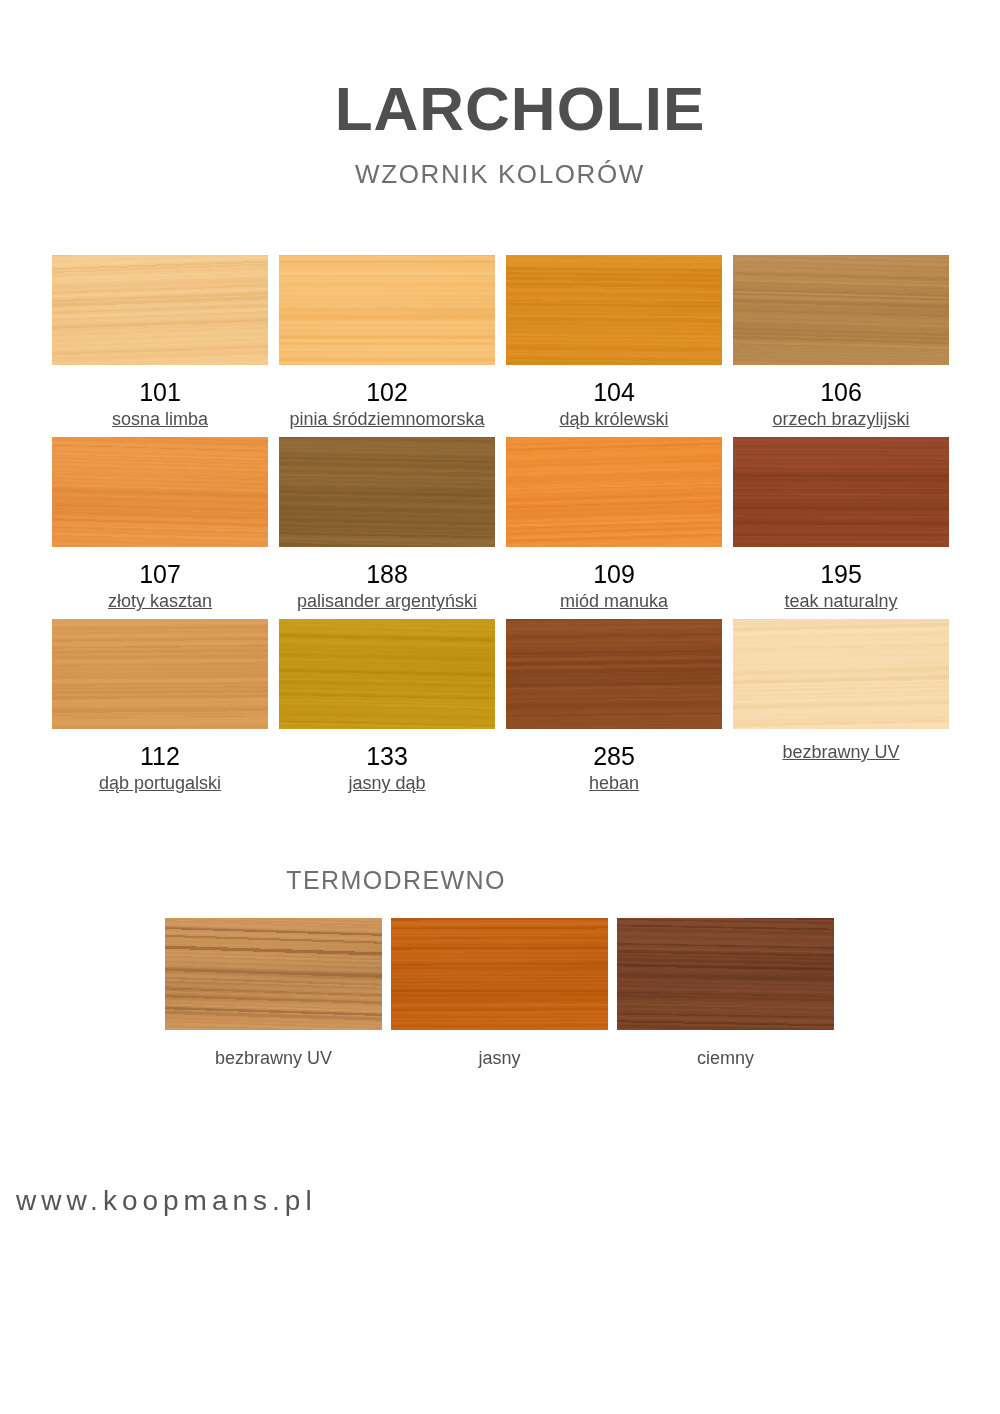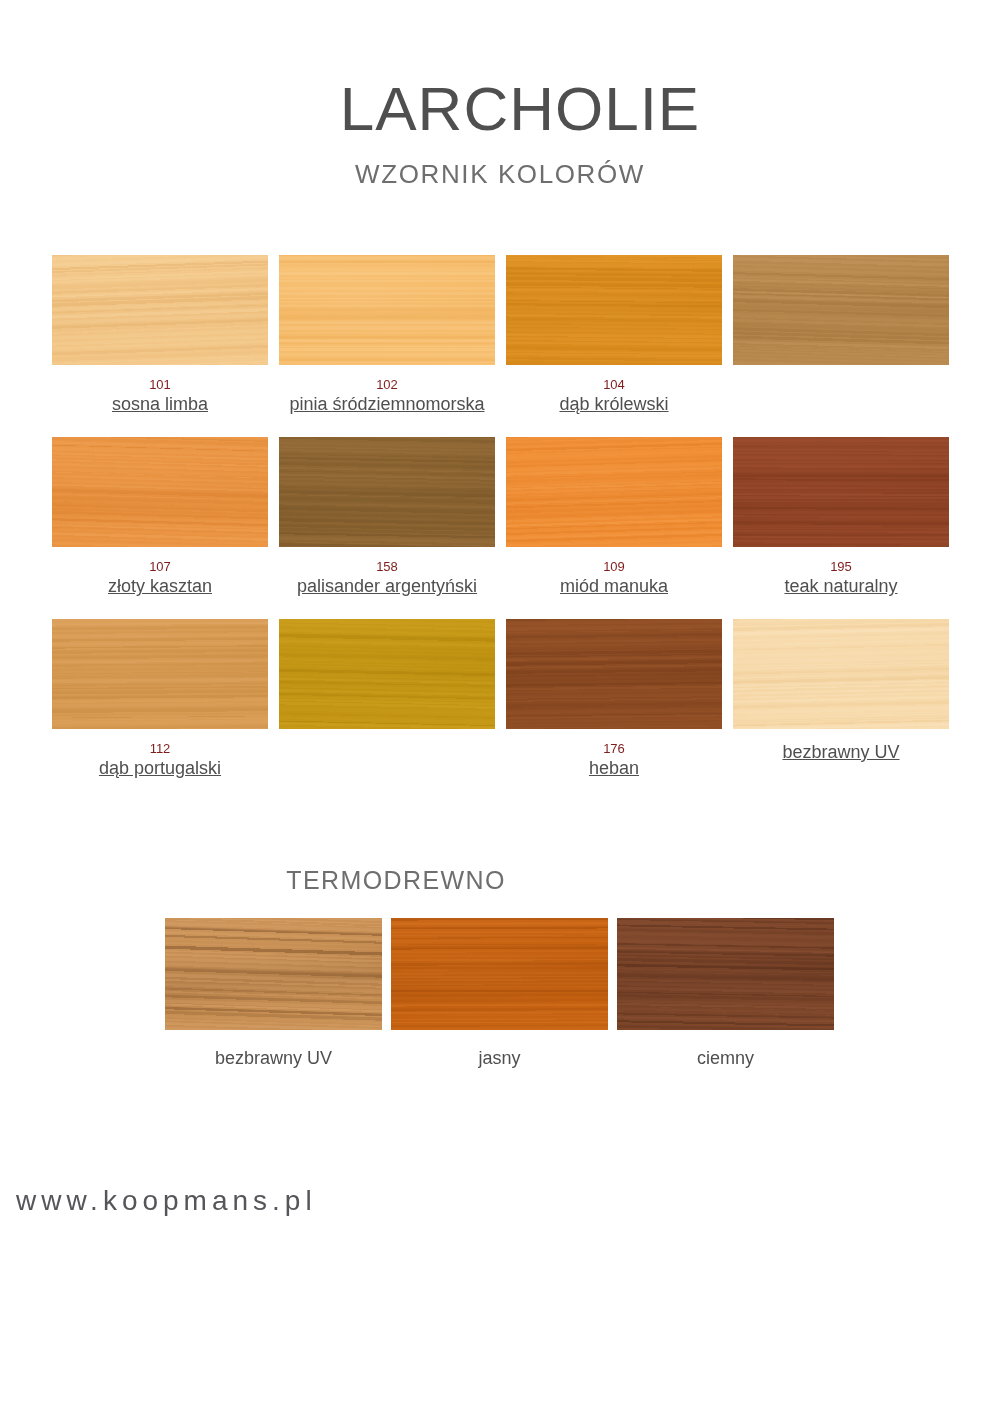--- a/index.html
+++ b/index.html
@@ -16,21 +16,21 @@
     overflow: hidden;
   }
 
   
   .header {
     text-align: center;
     padding-top: 76px;
   }
   .title {
     font-size: 62px;
-    font-weight: normal;
+    font-weight: bold;
     letter-spacing: 1px;
     color: #4f4f4f;
     line-height: 1.05;
     margin: 0;
     padding-left: 40px;
   }
   .subtitle {
     font-size: 26px;
     font-weight: 300;
     letter-spacing: 1.6px;
@@ -62,22 +62,22 @@
   }
   .swatch .grain {
     position: absolute;
     inset: 0;
   }
   .swatch-caption {
     text-align: center;
     padding-top: 12px;
   }
   .swatch-code {
-    font-size: 13px;
-    color: #7f1d1d;
+    font-size: 25px;
+    color: #000000;
     line-height: 1.25;
   }
   .swatch-name {
     font-size: 18px;
     color: #4f4f4f;
     line-height: 1.3;
     text-decoration: underline;
   }
   .swatch-name.solo {
     font-size: 18px;
@@ -170,36 +170,40 @@
       </div>
       <div class="swatch-caption">
         <div class="swatch-code">104</div>
         <div class="swatch-name">dąb królewski</div>
       </div>
     </div>
     <div class="swatch-cell">
       <div class="swatch">
         <div class="grain" style="background-color:#b4854a; background-image:linear-gradient(181.6deg, rgba(199,154,99,0.129) 0.00%,rgba(199,154,99,0.129) 2.09%,rgba(0,0,0,0) 2.09%,rgba(0,0,0,0) 3.19%,rgba(199,154,99,0.356) 3.76%,rgba(199,154,99,0.356) 5.47%,rgba(0,0,0,0) 5.47%,rgba(0,0,0,0) 6.45%,rgba(199,154,99,0.410) 7.75%,rgba(199,154,99,0.410) 9.93%,rgba(0,0,0,0) 9.93%,rgba(0,0,0,0) 11.51%,rgba(199,154,99,0.236) 12.77%,rgba(199,154,99,0.236) 13.77%,rgba(0,0,0,0) 13.77%,rgba(0,0,0,0) 15.52%,rgba(199,154,99,0.235) 16.03%,rgba(199,154,99,0.235) 18.44%,rgba(0,0,0,0) 18.44%,rgba(0,0,0,0) 20.00%,rgba(157,112,57,0.297) 19.45%,rgba(157,112,57,0.297) 21.70%,rgba(0,0,0,0) 21.70%,rgba(0,0,0,0) 22.55%,rgba(199,154,99,0.234) 23.81%,rgba(199,154,99,0.234) 24.51%,rgba(0,0,0,0) 24.51%,rgba(0,0,0,0) 24.96%,rgba(199,154,99,0.414) 26.36%,rgba(199,154,99,0.414) 27.38%,rgba(0,0,0,0) 27.38%,rgba(0,0,0,0) 28.68%,rgba(157,112,57,0.192) 28.58%,rgba(157,112,57,0.192) 29.61%,rgba(0,0,0,0) 29.61%,rgba(0,0,0,0) 31.06%,rgba(157,112,57,0.148) 31.73%,rgba(157,112,57,0.148) 33.10%,rgba(0,0,0,0) 33.10%,rgba(0,0,0,0) 33.61%,rgba(157,112,57,0.316) 33.73%,rgba(157,112,57,0.316) 35.87%,rgba(0,0,0,0) 35.87%,rgba(0,0,0,0) 36.19%,rgba(199,154,99,0.420) 36.52%,rgba(199,154,99,0.420) 37.42%,rgba(0,0,0,0) 37.42%,rgba(0,0,0,0) 37.74%,rgba(157,112,57,0.303) 38.07%,rgba(157,112,57,0.303) 39.07%,rgba(0,0,0,0) 39.07%,rgba(0,0,0,0) 39.56%,rgba(199,154,99,0.268) 40.28%,rgba(199,154,99,0.268) 41.82%,rgba(0,0,0,0) 41.82%,rgba(0,0,0,0) 42.17%,rgba(157,112,57,0.405) 43.78%,rgba(157,112,57,0.405) 45.83%,rgba(0,0,0,0) 45.83%,rgba(0,0,0,0) 46.62%,rgba(157,112,57,0.124) 48.55%,rgba(157,112,57,0.124) 50.51%,rgba(0,0,0,0) 50.51%,rgba(0,0,0,0) 51.02%,rgba(157,112,57,0.295) 51.90%,rgba(157,112,57,0.295) 53.51%,rgba(0,0,0,0) 53.51%,rgba(0,0,0,0) 55.04%,rgba(199,154,99,0.173) 56.43%,rgba(199,154,99,0.173) 58.90%,rgba(0,0,0,0) 58.90%,rgba(0,0,0,0) 60.27%,rgba(199,154,99,0.236) 60.21%,rgba(199,154,99,0.236) 62.46%,rgba(0,0,0,0) 62.46%,rgba(0,0,0,0) 63.16%,rgba(157,112,57,0.121) 63.81%,rgba(157,112,57,0.121) 66.34%,rgba(0,0,0,0) 66.34%,rgba(0,0,0,0) 67.14%,rgba(157,112,57,0.348) 67.69%,rgba(157,112,57,0.348) 70.01%,rgba(0,0,0,0) 70.01%,rgba(0,0,0,0) 70.65%,rgba(157,112,57,0.364) 71.44%,rgba(157,112,57,0.364) 73.49%,rgba(0,0,0,0) 73.49%,rgba(0,0,0,0) 74.69%,rgba(157,112,57,0.371) 74.80%,rgba(157,112,57,0.371) 77.08%,rgba(0,0,0,0) 77.08%,rgba(0,0,0,0) 78.58%,rgba(199,154,99,0.356) 79.33%,rgba(199,154,99,0.356) 81.14%,rgba(0,0,0,0) 81.14%,rgba(0,0,0,0) 83.03%,rgba(199,154,99,0.233) 82.01%,rgba(199,154,99,0.233) 83.55%,rgba(0,0,0,0) 83.55%,rgba(0,0,0,0) 84.08%,rgba(199,154,99,0.170) 85.01%,rgba(199,154,99,0.170) 86.06%,rgba(0,0,0,0) 86.06%,rgba(0,0,0,0) 86.60%,rgba(199,154,99,0.222) 87.06%,rgba(199,154,99,0.222) 88.17%,rgba(0,0,0,0) 88.17%,rgba(0,0,0,0) 88.64%,rgba(199,154,99,0.168) 90.42%,rgba(199,154,99,0.168) 91.31%,rgba(0,0,0,0) 91.31%,rgba(0,0,0,0) 91.76%,rgba(199,154,99,0.144) 93.32%,rgba(199,154,99,0.144) 94.55%,rgba(0,0,0,0) 94.55%,rgba(0,0,0,0) 95.81%,rgba(199,154,99,0.270) 97.16%,rgba(199,154,99,0.270) 99.76%,rgba(0,0,0,0) 99.76%,rgba(0,0,0,0) 101.07%), linear-gradient(177deg, rgba(199,154,99,0.300) 0%, rgba(0,0,0,0) 28%, rgba(157,112,57,0.220) 55%, rgba(0,0,0,0) 78%, rgba(199,154,99,0.220) 100%), radial-gradient(ellipse 120% 70% at 40% 45%, rgba(199,154,99,0.220) 0%, rgba(0,0,0,0) 70%);"></div>
       </div>
+      <div class="swatch-caption">
+        <div class="swatch-code">106</div>
+        <div class="swatch-name">orzech brazylijski</div>
+      </div>
     </div>
     <div class="swatch-cell">
       <div class="swatch">
         <div class="grain" style="background-color:#e8913f; background-image:linear-gradient(181.6deg, rgba(242,167,92,0.193) 0.00%,rgba(242,167,92,0.193) 1.73%,rgba(0,0,0,0) 1.73%,rgba(0,0,0,0) 2.74%,rgba(214,124,42,0.297) 3.55%,rgba(214,124,42,0.297) 4.22%,rgba(0,0,0,0) 4.22%,rgba(0,0,0,0) 5.18%,rgba(214,124,42,0.143) 5.50%,rgba(214,124,42,0.143) 7.72%,rgba(0,0,0,0) 7.72%,rgba(0,0,0,0) 8.82%,rgba(242,167,92,0.288) 8.89%,rgba(242,167,92,0.288) 10.87%,rgba(0,0,0,0) 10.87%,rgba(0,0,0,0) 11.95%,rgba(214,124,42,0.411) 11.89%,rgba(214,124,42,0.411) 12.50%,rgba(0,0,0,0) 12.50%,rgba(0,0,0,0) 12.99%,rgba(242,167,92,0.246) 14.16%,rgba(242,167,92,0.246) 16.77%,rgba(0,0,0,0) 16.77%,rgba(0,0,0,0) 17.95%,rgba(242,167,92,0.416) 18.98%,rgba(242,167,92,0.416) 20.10%,rgba(0,0,0,0) 20.10%,rgba(0,0,0,0) 21.11%,rgba(242,167,92,0.166) 21.26%,rgba(242,167,92,0.166) 22.96%,rgba(0,0,0,0) 22.96%,rgba(0,0,0,0) 24.50%,rgba(242,167,92,0.398) 24.40%,rgba(242,167,92,0.398) 25.67%,rgba(0,0,0,0) 25.67%,rgba(0,0,0,0) 26.36%,rgba(242,167,92,0.301) 28.40%,rgba(242,167,92,0.301) 29.93%,rgba(0,0,0,0) 29.93%,rgba(0,0,0,0) 30.87%,rgba(242,167,92,0.187) 32.35%,rgba(242,167,92,0.187) 34.29%,rgba(0,0,0,0) 34.29%,rgba(0,0,0,0) 35.31%,rgba(242,167,92,0.324) 35.11%,rgba(242,167,92,0.324) 35.71%,rgba(0,0,0,0) 35.71%,rgba(0,0,0,0) 37.05%,rgba(242,167,92,0.269) 38.60%,rgba(242,167,92,0.269) 39.82%,rgba(0,0,0,0) 39.82%,rgba(0,0,0,0) 40.82%,rgba(242,167,92,0.199) 42.43%,rgba(242,167,92,0.199) 43.92%,rgba(0,0,0,0) 43.92%,rgba(0,0,0,0) 44.60%,rgba(242,167,92,0.350) 46.30%,rgba(242,167,92,0.350) 47.09%,rgba(0,0,0,0) 47.09%,rgba(0,0,0,0) 48.77%,rgba(214,124,42,0.344) 50.02%,rgba(214,124,42,0.344) 52.56%,rgba(0,0,0,0) 52.56%,rgba(0,0,0,0) 53.88%,rgba(242,167,92,0.227) 54.49%,rgba(242,167,92,0.227) 55.04%,rgba(0,0,0,0) 55.04%,rgba(0,0,0,0) 55.69%,rgba(214,124,42,0.200) 56.59%,rgba(214,124,42,0.200) 58.60%,rgba(0,0,0,0) 58.60%,rgba(0,0,0,0) 60.43%,rgba(214,124,42,0.252) 59.21%,rgba(214,124,42,0.252) 60.50%,rgba(0,0,0,0) 60.50%,rgba(0,0,0,0) 60.95%,rgba(214,124,42,0.296) 63.48%,rgba(214,124,42,0.296) 64.98%,rgba(0,0,0,0) 64.98%,rgba(0,0,0,0) 66.04%,rgba(214,124,42,0.199) 65.88%,rgba(214,124,42,0.199) 68.13%,rgba(0,0,0,0) 68.13%,rgba(0,0,0,0) 68.47%,rgba(214,124,42,0.318) 69.10%,rgba(214,124,42,0.318) 71.16%,rgba(0,0,0,0) 71.16%,rgba(0,0,0,0) 72.85%,rgba(242,167,92,0.131) 72.31%,rgba(242,167,92,0.131) 74.63%,rgba(0,0,0,0) 74.63%,rgba(0,0,0,0) 75.07%,rgba(214,124,42,0.373) 75.29%,rgba(214,124,42,0.373) 76.97%,rgba(0,0,0,0) 76.97%,rgba(0,0,0,0) 77.50%,rgba(242,167,92,0.266) 78.75%,rgba(242,167,92,0.266) 79.37%,rgba(0,0,0,0) 79.37%,rgba(0,0,0,0) 79.77%,rgba(242,167,92,0.357) 80.82%,rgba(242,167,92,0.357) 81.83%,rgba(0,0,0,0) 81.83%,rgba(0,0,0,0) 82.35%,rgba(214,124,42,0.146) 82.82%,rgba(214,124,42,0.146) 83.32%,rgba(0,0,0,0) 83.32%,rgba(0,0,0,0) 84.27%,rgba(242,167,92,0.123) 84.19%,rgba(242,167,92,0.123) 85.74%,rgba(0,0,0,0) 85.74%,rgba(0,0,0,0) 87.25%,rgba(242,167,92,0.399) 87.42%,rgba(242,167,92,0.399) 89.55%,rgba(0,0,0,0) 89.55%,rgba(0,0,0,0) 90.99%,rgba(242,167,92,0.143) 91.68%,rgba(242,167,92,0.143) 92.77%,rgba(0,0,0,0) 92.77%,rgba(0,0,0,0) 94.48%,rgba(242,167,92,0.211) 93.57%,rgba(242,167,92,0.211) 94.22%,rgba(0,0,0,0) 94.22%,rgba(0,0,0,0) 94.57%,rgba(242,167,92,0.282) 96.26%,rgba(242,167,92,0.282) 97.73%,rgba(0,0,0,0) 97.73%,rgba(0,0,0,0) 99.48%,rgba(242,167,92,0.390) 99.59%,rgba(242,167,92,0.390) 101.02%,rgba(0,0,0,0) 101.02%,rgba(0,0,0,0) 102.38%), linear-gradient(177deg, rgba(242,167,92,0.300) 0%, rgba(0,0,0,0) 28%, rgba(214,124,42,0.220) 55%, rgba(0,0,0,0) 78%, rgba(242,167,92,0.220) 100%), radial-gradient(ellipse 120% 70% at 40% 45%, rgba(242,167,92,0.220) 0%, rgba(0,0,0,0) 70%);"></div>
       </div>
       <div class="swatch-caption">
         <div class="swatch-code">107</div>
         <div class="swatch-name">złoty kasztan</div>
       </div>
     </div>
     <div class="swatch-cell">
       <div class="swatch">
         <div class="grain" style="background-color:#8a6330; background-image:linear-gradient(181.1deg, rgba(111,77,34,0.258) 0.00%,rgba(111,77,34,0.258) 1.37%,rgba(0,0,0,0) 1.37%,rgba(0,0,0,0) 2.30%,rgba(111,77,34,0.238) 3.34%,rgba(111,77,34,0.238) 5.18%,rgba(0,0,0,0) 5.18%,rgba(0,0,0,0) 6.11%,rgba(160,119,68,0.176) 7.86%,rgba(160,119,68,0.176) 10.11%,rgba(0,0,0,0) 10.11%,rgba(0,0,0,0) 10.73%,rgba(160,119,68,0.340) 12.01%,rgba(160,119,68,0.340) 12.76%,rgba(0,0,0,0) 12.76%,rgba(0,0,0,0) 13.17%,rgba(160,119,68,0.287) 14.95%,rgba(160,119,68,0.287) 15.96%,rgba(0,0,0,0) 15.96%,rgba(0,0,0,0) 16.98%,rgba(111,77,34,0.194) 18.28%,rgba(111,77,34,0.194) 19.04%,rgba(0,0,0,0) 19.04%,rgba(0,0,0,0) 20.55%,rgba(111,77,34,0.297) 21.35%,rgba(111,77,34,0.297) 22.88%,rgba(0,0,0,0) 22.88%,rgba(0,0,0,0) 24.47%,rgba(111,77,34,0.219) 25.75%,rgba(111,77,34,0.219) 28.14%,rgba(0,0,0,0) 28.14%,rgba(0,0,0,0) 29.91%,rgba(160,119,68,0.304) 29.83%,rgba(160,119,68,0.304) 31.34%,rgba(0,0,0,0) 31.34%,rgba(0,0,0,0) 32.85%,rgba(111,77,34,0.154) 32.26%,rgba(111,77,34,0.154) 33.96%,rgba(0,0,0,0) 33.96%,rgba(0,0,0,0) 35.33%,rgba(160,119,68,0.358) 35.77%,rgba(160,119,68,0.358) 37.50%,rgba(0,0,0,0) 37.50%,rgba(0,0,0,0) 39.23%,rgba(160,119,68,0.229) 38.49%,rgba(160,119,68,0.229) 41.00%,rgba(0,0,0,0) 41.00%,rgba(0,0,0,0) 41.75%,rgba(160,119,68,0.234) 43.73%,rgba(160,119,68,0.234) 45.16%,rgba(0,0,0,0) 45.16%,rgba(0,0,0,0) 46.68%,rgba(111,77,34,0.130) 46.78%,rgba(111,77,34,0.130) 48.22%,rgba(0,0,0,0) 48.22%,rgba(0,0,0,0) 49.23%,rgba(111,77,34,0.295) 51.03%,rgba(111,77,34,0.295) 52.76%,rgba(0,0,0,0) 52.76%,rgba(0,0,0,0) 53.72%,rgba(160,119,68,0.264) 53.49%,rgba(160,119,68,0.264) 54.40%,rgba(0,0,0,0) 54.40%,rgba(0,0,0,0) 54.94%,rgba(111,77,34,0.160) 56.88%,rgba(111,77,34,0.160) 58.58%,rgba(0,0,0,0) 58.58%,rgba(0,0,0,0) 59.93%,rgba(160,119,68,0.227) 61.14%,rgba(160,119,68,0.227) 62.69%,rgba(0,0,0,0) 62.69%,rgba(0,0,0,0) 63.38%,rgba(111,77,34,0.268) 65.02%,rgba(111,77,34,0.268) 67.55%,rgba(0,0,0,0) 67.55%,rgba(0,0,0,0) 69.33%,rgba(111,77,34,0.172) 69.75%,rgba(111,77,34,0.172) 72.43%,rgba(0,0,0,0) 72.43%,rgba(0,0,0,0) 73.73%,rgba(111,77,34,0.351) 75.28%,rgba(111,77,34,0.351) 77.45%,rgba(0,0,0,0) 77.45%,rgba(0,0,0,0) 79.09%,rgba(111,77,34,0.272) 80.36%,rgba(111,77,34,0.272) 82.42%,rgba(0,0,0,0) 82.42%,rgba(0,0,0,0) 83.00%,rgba(111,77,34,0.192) 83.41%,rgba(111,77,34,0.192) 85.79%,rgba(0,0,0,0) 85.79%,rgba(0,0,0,0) 86.75%,rgba(111,77,34,0.390) 87.24%,rgba(111,77,34,0.390) 88.79%,rgba(0,0,0,0) 88.79%,rgba(0,0,0,0) 89.57%,rgba(160,119,68,0.300) 91.49%,rgba(160,119,68,0.300) 93.39%,rgba(0,0,0,0) 93.39%,rgba(0,0,0,0) 95.25%,rgba(160,119,68,0.244) 94.83%,rgba(160,119,68,0.244) 95.79%,rgba(0,0,0,0) 95.79%,rgba(0,0,0,0) 96.29%,rgba(111,77,34,0.370) 96.78%,rgba(111,77,34,0.370) 98.88%,rgba(0,0,0,0) 98.88%,rgba(0,0,0,0) 100.30%), linear-gradient(177deg, rgba(160,119,68,0.300) 0%, rgba(0,0,0,0) 28%, rgba(111,77,34,0.220) 55%, rgba(0,0,0,0) 78%, rgba(160,119,68,0.220) 100%), radial-gradient(ellipse 120% 70% at 40% 45%, rgba(160,119,68,0.220) 0%, rgba(0,0,0,0) 70%);"></div>
       </div>
       <div class="swatch-caption">
-        <div class="swatch-code">158</div>
+        <div class="swatch-code">188</div>
         <div class="swatch-name">palisander argentyński</div>
       </div>
     </div>
     <div class="swatch-cell">
       <div class="swatch">
         <div class="grain" style="background-color:#ef8c32; background-image:linear-gradient(178.3deg, rgba(221,120,32,0.322) 0.00%,rgba(221,120,32,0.322) 1.01%,rgba(0,0,0,0) 1.01%,rgba(0,0,0,0) 1.85%,rgba(221,120,32,0.179) 3.13%,rgba(221,120,32,0.179) 3.93%,rgba(0,0,0,0) 3.93%,rgba(0,0,0,0) 4.83%,rgba(221,120,32,0.209) 5.62%,rgba(221,120,32,0.209) 7.90%,rgba(0,0,0,0) 7.90%,rgba(0,0,0,0) 9.64%,rgba(221,120,32,0.393) 10.53%,rgba(221,120,32,0.393) 12.26%,rgba(0,0,0,0) 12.26%,rgba(0,0,0,0) 13.60%,rgba(221,120,32,0.163) 13.21%,rgba(221,120,32,0.163) 14.62%,rgba(0,0,0,0) 14.62%,rgba(0,0,0,0) 16.17%,rgba(247,163,82,0.143) 17.60%,rgba(247,163,82,0.143) 18.71%,rgba(0,0,0,0) 18.71%,rgba(0,0,0,0) 20.55%,rgba(221,120,32,0.179) 21.12%,rgba(221,120,32,0.179) 23.07%,rgba(0,0,0,0) 23.07%,rgba(0,0,0,0) 23.62%,rgba(221,120,32,0.271) 25.25%,rgba(221,120,32,0.271) 26.11%,rgba(0,0,0,0) 26.11%,rgba(0,0,0,0) 26.53%,rgba(247,163,82,0.210) 28.05%,rgba(247,163,82,0.210) 29.81%,rgba(0,0,0,0) 29.81%,rgba(0,0,0,0) 30.54%,rgba(247,163,82,0.306) 31.33%,rgba(247,163,82,0.306) 33.19%,rgba(0,0,0,0) 33.19%,rgba(0,0,0,0) 34.99%,rgba(221,120,32,0.229) 34.40%,rgba(221,120,32,0.229) 35.92%,rgba(0,0,0,0) 35.92%,rgba(0,0,0,0) 36.76%,rgba(221,120,32,0.134) 37.08%,rgba(221,120,32,0.134) 39.29%,rgba(0,0,0,0) 39.29%,rgba(0,0,0,0) 41.05%,rgba(247,163,82,0.200) 41.86%,rgba(247,163,82,0.200) 43.51%,rgba(0,0,0,0) 43.51%,rgba(0,0,0,0) 43.93%,rgba(247,163,82,0.361) 44.13%,rgba(247,163,82,0.361) 45.51%,rgba(0,0,0,0) 45.51%,rgba(0,0,0,0) 46.86%,rgba(247,163,82,0.240) 46.36%,rgba(247,163,82,0.240) 49.02%,rgba(0,0,0,0) 49.02%,rgba(0,0,0,0) 50.87%,rgba(247,163,82,0.184) 49.96%,rgba(247,163,82,0.184) 51.44%,rgba(0,0,0,0) 51.44%,rgba(0,0,0,0) 52.80%,rgba(247,163,82,0.392) 52.08%,rgba(247,163,82,0.392) 52.71%,rgba(0,0,0,0) 52.71%,rgba(0,0,0,0) 53.18%,rgba(221,120,32,0.255) 53.90%,rgba(221,120,32,0.255) 54.99%,rgba(0,0,0,0) 54.99%,rgba(0,0,0,0) 56.13%,rgba(247,163,82,0.284) 56.62%,rgba(247,163,82,0.284) 58.19%,rgba(0,0,0,0) 58.19%,rgba(0,0,0,0) 59.72%,rgba(221,120,32,0.348) 59.63%,rgba(221,120,32,0.348) 61.28%,rgba(0,0,0,0) 61.28%,rgba(0,0,0,0) 62.82%,rgba(221,120,32,0.202) 63.67%,rgba(221,120,32,0.202) 65.76%,rgba(0,0,0,0) 65.76%,rgba(0,0,0,0) 67.11%,rgba(221,120,32,0.225) 68.21%,rgba(221,120,32,0.225) 70.29%,rgba(0,0,0,0) 70.29%,rgba(0,0,0,0) 71.36%,rgba(247,163,82,0.253) 71.12%,rgba(247,163,82,0.253) 73.54%,rgba(0,0,0,0) 73.54%,rgba(0,0,0,0) 75.04%,rgba(247,163,82,0.406) 75.80%,rgba(247,163,82,0.406) 77.22%,rgba(0,0,0,0) 77.22%,rgba(0,0,0,0) 78.25%,rgba(221,120,32,0.333) 78.43%,rgba(221,120,32,0.333) 79.41%,rgba(0,0,0,0) 79.41%,rgba(0,0,0,0) 81.14%,rgba(247,163,82,0.132) 80.84%,rgba(247,163,82,0.132) 81.76%,rgba(0,0,0,0) 81.76%,rgba(0,0,0,0) 82.24%,rgba(221,120,32,0.294) 82.74%,rgba(221,120,32,0.294) 84.23%,rgba(0,0,0,0) 84.23%,rgba(0,0,0,0) 84.53%,rgba(247,163,82,0.331) 87.12%,rgba(247,163,82,0.331) 87.79%,rgba(0,0,0,0) 87.79%,rgba(0,0,0,0) 88.22%,rgba(221,120,32,0.310) 88.81%,rgba(221,120,32,0.310) 90.55%,rgba(0,0,0,0) 90.55%,rgba(0,0,0,0) 92.36%,rgba(247,163,82,0.189) 91.72%,rgba(247,163,82,0.189) 94.19%,rgba(0,0,0,0) 94.19%,rgba(0,0,0,0) 95.09%,rgba(247,163,82,0.245) 97.08%,rgba(247,163,82,0.245) 98.43%,rgba(0,0,0,0) 98.43%,rgba(0,0,0,0) 98.93%), linear-gradient(177deg, rgba(247,163,82,0.300) 0%, rgba(0,0,0,0) 28%, rgba(221,120,32,0.220) 55%, rgba(0,0,0,0) 78%, rgba(247,163,82,0.220) 100%), radial-gradient(ellipse 120% 70% at 40% 45%, rgba(247,163,82,0.220) 0%, rgba(0,0,0,0) 70%);"></div>
       </div>
       <div class="swatch-caption">
         <div class="swatch-code">109</div>
         <div class="swatch-name">miód manuka</div>
@@ -220,27 +224,31 @@
       </div>
       <div class="swatch-caption">
         <div class="swatch-code">112</div>
         <div class="swatch-name">dąb portugalski</div>
       </div>
     </div>
     <div class="swatch-cell">
       <div class="swatch">
         <div class="grain" style="background-color:#c29412; background-image:linear-gradient(181.2deg, rgba(210,166,38,0.216) 0.00%,rgba(210,166,38,0.216) 2.13%,rgba(0,0,0,0) 2.13%,rgba(0,0,0,0) 2.71%,rgba(210,166,38,0.302) 4.70%,rgba(210,166,38,0.302) 6.80%,rgba(0,0,0,0) 6.80%,rgba(0,0,0,0) 7.61%,rgba(210,166,38,0.309) 7.88%,rgba(210,166,38,0.309) 10.27%,rgba(0,0,0,0) 10.27%,rgba(0,0,0,0) 12.17%,rgba(210,166,38,0.249) 12.69%,rgba(210,166,38,0.249) 15.14%,rgba(0,0,0,0) 15.14%,rgba(0,0,0,0) 16.07%,rgba(169,127,8,0.391) 17.19%,rgba(169,127,8,0.391) 19.81%,rgba(0,0,0,0) 19.81%,rgba(0,0,0,0) 21.34%,rgba(210,166,38,0.289) 22.36%,rgba(210,166,38,0.289) 24.52%,rgba(0,0,0,0) 24.52%,rgba(0,0,0,0) 25.75%,rgba(169,127,8,0.124) 27.23%,rgba(169,127,8,0.124) 28.23%,rgba(0,0,0,0) 28.23%,rgba(0,0,0,0) 28.89%,rgba(169,127,8,0.129) 30.75%,rgba(169,127,8,0.129) 31.44%,rgba(0,0,0,0) 31.44%,rgba(0,0,0,0) 32.58%,rgba(169,127,8,0.227) 34.13%,rgba(169,127,8,0.227) 36.61%,rgba(0,0,0,0) 36.61%,rgba(0,0,0,0) 38.22%,rgba(210,166,38,0.164) 37.53%,rgba(210,166,38,0.164) 39.89%,rgba(0,0,0,0) 39.89%,rgba(0,0,0,0) 41.37%,rgba(210,166,38,0.141) 41.66%,rgba(210,166,38,0.141) 42.57%,rgba(0,0,0,0) 42.57%,rgba(0,0,0,0) 43.93%,rgba(210,166,38,0.148) 44.25%,rgba(210,166,38,0.148) 45.57%,rgba(0,0,0,0) 45.57%,rgba(0,0,0,0) 47.17%,rgba(169,127,8,0.396) 47.64%,rgba(169,127,8,0.396) 49.94%,rgba(0,0,0,0) 49.94%,rgba(0,0,0,0) 50.30%,rgba(210,166,38,0.153) 52.37%,rgba(210,166,38,0.153) 53.60%,rgba(0,0,0,0) 53.60%,rgba(0,0,0,0) 54.34%,rgba(210,166,38,0.376) 55.74%,rgba(210,166,38,0.376) 56.81%,rgba(0,0,0,0) 56.81%,rgba(0,0,0,0) 58.13%,rgba(169,127,8,0.243) 58.36%,rgba(169,127,8,0.243) 59.37%,rgba(0,0,0,0) 59.37%,rgba(0,0,0,0) 59.98%,rgba(210,166,38,0.189) 61.66%,rgba(210,166,38,0.189) 63.52%,rgba(0,0,0,0) 63.52%,rgba(0,0,0,0) 64.52%,rgba(210,166,38,0.337) 65.37%,rgba(210,166,38,0.337) 67.29%,rgba(0,0,0,0) 67.29%,rgba(0,0,0,0) 68.18%,rgba(169,127,8,0.332) 69.24%,rgba(169,127,8,0.332) 70.13%,rgba(0,0,0,0) 70.13%,rgba(0,0,0,0) 70.89%,rgba(210,166,38,0.275) 71.65%,rgba(210,166,38,0.275) 72.43%,rgba(0,0,0,0) 72.43%,rgba(0,0,0,0) 73.10%,rgba(210,166,38,0.356) 73.45%,rgba(210,166,38,0.356) 75.31%,rgba(0,0,0,0) 75.31%,rgba(0,0,0,0) 75.77%,rgba(210,166,38,0.386) 76.39%,rgba(210,166,38,0.386) 78.48%,rgba(0,0,0,0) 78.48%,rgba(0,0,0,0) 79.44%,rgba(210,166,38,0.134) 81.24%,rgba(210,166,38,0.134) 83.80%,rgba(0,0,0,0) 83.80%,rgba(0,0,0,0) 85.30%,rgba(169,127,8,0.157) 86.06%,rgba(169,127,8,0.157) 87.10%,rgba(0,0,0,0) 87.10%,rgba(0,0,0,0) 88.87%,rgba(210,166,38,0.132) 88.64%,rgba(210,166,38,0.132) 91.27%,rgba(0,0,0,0) 91.27%,rgba(0,0,0,0) 92.59%,rgba(169,127,8,0.394) 92.67%,rgba(169,127,8,0.394) 93.45%,rgba(0,0,0,0) 93.45%,rgba(0,0,0,0) 93.87%,rgba(210,166,38,0.366) 94.41%,rgba(210,166,38,0.366) 96.29%,rgba(0,0,0,0) 96.29%,rgba(0,0,0,0) 98.03%,rgba(210,166,38,0.193) 97.42%,rgba(210,166,38,0.193) 100.08%,rgba(0,0,0,0) 100.08%,rgba(0,0,0,0) 100.48%), linear-gradient(177deg, rgba(210,166,38,0.300) 0%, rgba(0,0,0,0) 28%, rgba(169,127,8,0.220) 55%, rgba(0,0,0,0) 78%, rgba(210,166,38,0.220) 100%), radial-gradient(ellipse 120% 70% at 40% 45%, rgba(210,166,38,0.220) 0%, rgba(0,0,0,0) 70%);"></div>
       </div>
+      <div class="swatch-caption">
+        <div class="swatch-code">133</div>
+        <div class="swatch-name">jasny dąb</div>
+      </div>
     </div>
     <div class="swatch-cell">
       <div class="swatch">
         <div class="grain" style="background-color:#8b4a22; background-image:linear-gradient(179.3deg, rgba(111,56,22,0.280) 0.00%,rgba(111,56,22,0.280) 1.77%,rgba(0,0,0,0) 1.77%,rgba(0,0,0,0) 2.26%,rgba(162,92,48,0.243) 4.49%,rgba(162,92,48,0.243) 5.55%,rgba(0,0,0,0) 5.55%,rgba(0,0,0,0) 6.34%,rgba(162,92,48,0.342) 8.04%,rgba(162,92,48,0.342) 10.46%,rgba(0,0,0,0) 10.46%,rgba(0,0,0,0) 11.88%,rgba(162,92,48,0.302) 11.21%,rgba(162,92,48,0.302) 12.44%,rgba(0,0,0,0) 12.44%,rgba(0,0,0,0) 14.30%,rgba(162,92,48,0.267) 13.25%,rgba(162,92,48,0.267) 14.07%,rgba(0,0,0,0) 14.07%,rgba(0,0,0,0) 14.53%,rgba(111,56,22,0.238) 14.88%,rgba(111,56,22,0.238) 17.40%,rgba(0,0,0,0) 17.40%,rgba(0,0,0,0) 18.95%,rgba(162,92,48,0.306) 20.20%,rgba(162,92,48,0.306) 21.62%,rgba(0,0,0,0) 21.62%,rgba(0,0,0,0) 22.84%,rgba(162,92,48,0.181) 23.45%,rgba(162,92,48,0.181) 24.82%,rgba(0,0,0,0) 24.82%,rgba(0,0,0,0) 26.20%,rgba(111,56,22,0.133) 27.76%,rgba(111,56,22,0.133) 28.27%,rgba(0,0,0,0) 28.27%,rgba(0,0,0,0) 29.11%,rgba(111,56,22,0.317) 29.80%,rgba(111,56,22,0.317) 32.32%,rgba(0,0,0,0) 32.32%,rgba(0,0,0,0) 32.63%,rgba(111,56,22,0.312) 33.48%,rgba(111,56,22,0.312) 34.19%,rgba(0,0,0,0) 34.19%,rgba(0,0,0,0) 34.66%,rgba(162,92,48,0.353) 36.04%,rgba(162,92,48,0.353) 37.06%,rgba(0,0,0,0) 37.06%,rgba(0,0,0,0) 38.07%,rgba(111,56,22,0.361) 38.97%,rgba(111,56,22,0.361) 41.48%,rgba(0,0,0,0) 41.48%,rgba(0,0,0,0) 42.36%,rgba(162,92,48,0.384) 42.92%,rgba(162,92,48,0.384) 44.10%,rgba(0,0,0,0) 44.10%,rgba(0,0,0,0) 45.17%,rgba(111,56,22,0.321) 46.67%,rgba(111,56,22,0.321) 48.68%,rgba(0,0,0,0) 48.68%,rgba(0,0,0,0) 49.28%,rgba(111,56,22,0.163) 50.43%,rgba(111,56,22,0.163) 52.02%,rgba(0,0,0,0) 52.02%,rgba(0,0,0,0) 53.44%,rgba(111,56,22,0.122) 54.85%,rgba(111,56,22,0.122) 55.65%,rgba(0,0,0,0) 55.65%,rgba(0,0,0,0) 57.36%,rgba(111,56,22,0.364) 58.52%,rgba(111,56,22,0.364) 59.99%,rgba(0,0,0,0) 59.99%,rgba(0,0,0,0) 61.33%,rgba(162,92,48,0.348) 61.25%,rgba(162,92,48,0.348) 63.37%,rgba(0,0,0,0) 63.37%,rgba(0,0,0,0) 63.87%,rgba(162,92,48,0.150) 64.13%,rgba(162,92,48,0.150) 66.07%,rgba(0,0,0,0) 66.07%,rgba(0,0,0,0) 67.00%,rgba(162,92,48,0.207) 69.04%,rgba(162,92,48,0.207) 70.82%,rgba(0,0,0,0) 70.82%,rgba(0,0,0,0) 72.59%,rgba(162,92,48,0.340) 71.44%,rgba(162,92,48,0.340) 73.54%,rgba(0,0,0,0) 73.54%,rgba(0,0,0,0) 74.99%,rgba(111,56,22,0.195) 76.15%,rgba(111,56,22,0.195) 78.75%,rgba(0,0,0,0) 78.75%,rgba(0,0,0,0) 79.19%,rgba(111,56,22,0.173) 79.41%,rgba(111,56,22,0.173) 80.33%,rgba(0,0,0,0) 80.33%,rgba(0,0,0,0) 80.75%,rgba(162,92,48,0.165) 82.78%,rgba(162,92,48,0.165) 84.49%,rgba(0,0,0,0) 84.49%,rgba(0,0,0,0) 85.68%,rgba(111,56,22,0.281) 85.88%,rgba(111,56,22,0.281) 86.61%,rgba(0,0,0,0) 86.61%,rgba(0,0,0,0) 87.02%,rgba(162,92,48,0.289) 87.57%,rgba(162,92,48,0.289) 88.84%,rgba(0,0,0,0) 88.84%,rgba(0,0,0,0) 89.46%,rgba(162,92,48,0.147) 90.98%,rgba(162,92,48,0.147) 92.11%,rgba(0,0,0,0) 92.11%,rgba(0,0,0,0) 93.57%,rgba(162,92,48,0.132) 94.20%,rgba(162,92,48,0.132) 95.15%,rgba(0,0,0,0) 95.15%,rgba(0,0,0,0) 96.09%,rgba(162,92,48,0.280) 96.79%,rgba(162,92,48,0.280) 97.63%,rgba(0,0,0,0) 97.63%,rgba(0,0,0,0) 98.52%,rgba(162,92,48,0.312) 99.91%,rgba(162,92,48,0.312) 100.45%,rgba(0,0,0,0) 100.45%,rgba(0,0,0,0) 101.25%), linear-gradient(177deg, rgba(162,92,48,0.300) 0%, rgba(0,0,0,0) 28%, rgba(111,56,22,0.220) 55%, rgba(0,0,0,0) 78%, rgba(162,92,48,0.220) 100%), radial-gradient(ellipse 120% 70% at 40% 45%, rgba(162,92,48,0.220) 0%, rgba(0,0,0,0) 70%);"></div>
       </div>
       <div class="swatch-caption">
-        <div class="swatch-code">176</div>
+        <div class="swatch-code">285</div>
         <div class="swatch-name">heban</div>
       </div>
     </div>
     <div class="swatch-cell">
       <div class="swatch">
         <div class="grain" style="background-color:#f7d9a9; background-image:linear-gradient(178.7deg, rgba(236,200,143,0.345) 0.00%,rgba(236,200,143,0.345) 1.41%,rgba(0,0,0,0) 1.41%,rgba(0,0,0,0) 1.81%,rgba(236,200,143,0.184) 4.29%,rgba(236,200,143,0.184) 6.51%,rgba(0,0,0,0) 6.51%,rgba(0,0,0,0) 7.26%,rgba(236,200,143,0.375) 7.99%,rgba(236,200,143,0.375) 10.45%,rgba(0,0,0,0) 10.45%,rgba(0,0,0,0) 11.39%,rgba(251,230,196,0.354) 11.93%,rgba(251,230,196,0.354) 14.13%,rgba(0,0,0,0) 14.13%,rgba(0,0,0,0) 15.32%,rgba(236,200,143,0.142) 16.11%,rgba(236,200,143,0.142) 17.33%,rgba(0,0,0,0) 17.33%,rgba(0,0,0,0) 18.32%,rgba(251,230,196,0.187) 18.80%,rgba(251,230,196,0.187) 19.47%,rgba(0,0,0,0) 19.47%,rgba(0,0,0,0) 21.35%,rgba(251,230,196,0.187) 22.37%,rgba(251,230,196,0.187) 24.21%,rgba(0,0,0,0) 24.21%,rgba(0,0,0,0) 26.00%,rgba(236,200,143,0.234) 25.34%,rgba(236,200,143,0.234) 27.40%,rgba(0,0,0,0) 27.40%,rgba(0,0,0,0) 29.02%,rgba(236,200,143,0.339) 28.18%,rgba(236,200,143,0.339) 28.94%,rgba(0,0,0,0) 28.94%,rgba(0,0,0,0) 30.60%,rgba(251,230,196,0.170) 31.07%,rgba(251,230,196,0.170) 33.75%,rgba(0,0,0,0) 33.75%,rgba(0,0,0,0) 34.49%,rgba(251,230,196,0.183) 36.71%,rgba(251,230,196,0.183) 39.40%,rgba(0,0,0,0) 39.40%,rgba(0,0,0,0) 40.58%,rgba(251,230,196,0.257) 41.43%,rgba(251,230,196,0.257) 42.15%,rgba(0,0,0,0) 42.15%,rgba(0,0,0,0) 42.57%,rgba(251,230,196,0.327) 43.90%,rgba(251,230,196,0.327) 44.43%,rgba(0,0,0,0) 44.43%,rgba(0,0,0,0) 45.81%,rgba(236,200,143,0.315) 47.27%,rgba(236,200,143,0.315) 48.40%,rgba(0,0,0,0) 48.40%,rgba(0,0,0,0) 49.80%,rgba(251,230,196,0.267) 51.39%,rgba(251,230,196,0.267) 52.14%,rgba(0,0,0,0) 52.14%,rgba(0,0,0,0) 53.63%,rgba(236,200,143,0.383) 54.10%,rgba(236,200,143,0.383) 56.26%,rgba(0,0,0,0) 56.26%,rgba(0,0,0,0) 56.90%,rgba(251,230,196,0.354) 57.24%,rgba(251,230,196,0.354) 59.19%,rgba(0,0,0,0) 59.19%,rgba(0,0,0,0) 60.01%,rgba(251,230,196,0.392) 60.68%,rgba(251,230,196,0.392) 61.69%,rgba(0,0,0,0) 61.69%,rgba(0,0,0,0) 63.49%,rgba(251,230,196,0.364) 64.66%,rgba(251,230,196,0.364) 65.81%,rgba(0,0,0,0) 65.81%,rgba(0,0,0,0) 67.66%,rgba(251,230,196,0.326) 68.20%,rgba(251,230,196,0.326) 69.12%,rgba(0,0,0,0) 69.12%,rgba(0,0,0,0) 70.29%,rgba(251,230,196,0.358) 71.64%,rgba(251,230,196,0.358) 73.34%,rgba(0,0,0,0) 73.34%,rgba(0,0,0,0) 74.81%,rgba(236,200,143,0.293) 75.90%,rgba(236,200,143,0.293) 78.01%,rgba(0,0,0,0) 78.01%,rgba(0,0,0,0) 78.35%,rgba(251,230,196,0.256) 80.46%,rgba(251,230,196,0.256) 83.10%,rgba(0,0,0,0) 83.10%,rgba(0,0,0,0) 84.08%,rgba(251,230,196,0.190) 84.57%,rgba(251,230,196,0.190) 85.36%,rgba(0,0,0,0) 85.36%,rgba(0,0,0,0) 86.02%,rgba(251,230,196,0.198) 86.32%,rgba(251,230,196,0.198) 87.11%,rgba(0,0,0,0) 87.11%,rgba(0,0,0,0) 88.16%,rgba(236,200,143,0.168) 88.49%,rgba(236,200,143,0.168) 89.18%,rgba(0,0,0,0) 89.18%,rgba(0,0,0,0) 89.57%,rgba(236,200,143,0.213) 90.13%,rgba(236,200,143,0.213) 90.80%,rgba(0,0,0,0) 90.80%,rgba(0,0,0,0) 91.89%,rgba(236,200,143,0.401) 91.55%,rgba(236,200,143,0.401) 93.34%,rgba(0,0,0,0) 93.34%,rgba(0,0,0,0) 94.26%,rgba(251,230,196,0.388) 95.10%,rgba(251,230,196,0.388) 96.95%,rgba(0,0,0,0) 96.95%,rgba(0,0,0,0) 98.08%,rgba(251,230,196,0.152) 98.11%,rgba(251,230,196,0.152) 99.64%,rgba(0,0,0,0) 99.64%,rgba(0,0,0,0) 100.93%), linear-gradient(177deg, rgba(251,230,196,0.300) 0%, rgba(0,0,0,0) 28%, rgba(236,200,143,0.220) 55%, rgba(0,0,0,0) 78%, rgba(251,230,196,0.220) 100%), radial-gradient(ellipse 120% 70% at 40% 45%, rgba(251,230,196,0.220) 0%, rgba(0,0,0,0) 70%);"></div>
       </div>
       <div class="swatch-caption">
         <div class="swatch-name solo">bezbrawny UV</div>
       </div>

